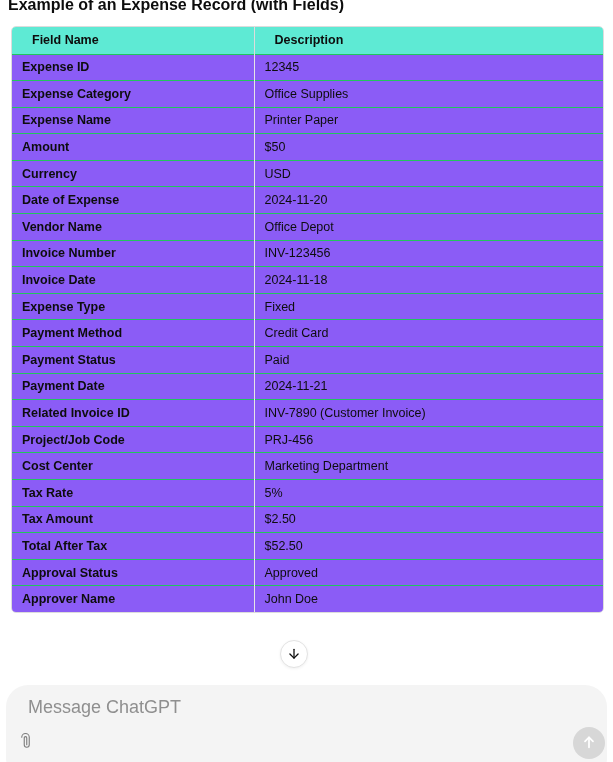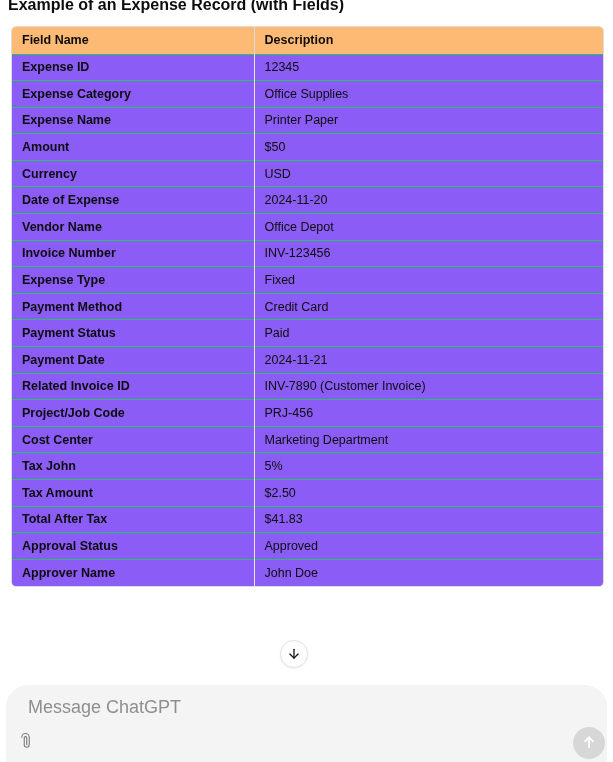--- a/index.html
+++ b/index.html
@@ -29,25 +29,25 @@
     overflow:hidden;
     background:#ffffff;
   }
   table {
     width:100%;
     border-collapse:collapse;
     font-size:12.5px;
     color:#0d0d0d;
   }
   th {
-    background:#fdba74;
+    background:#5eead4;
     text-align:left;
     font-weight:600;
     height:27px;
-    padding:0 10px;
+    padding:0 20px;
     font-size:12.5px;
   }
   th:first-child { width:242px; border-right:1px solid #dcdcdc; }
   td {
     height:26.6px;
     padding:0 10px;
     border-top:1px solid #22c55e;
     background:#8b5cf6;
     white-space:nowrap;
   }
@@ -144,20 +144,24 @@
         </tr>
         <tr>
           <td>Vendor Name</td>
           <td>Office Depot</td>
         </tr>
         <tr>
           <td>Invoice Number</td>
           <td>INV-123456</td>
         </tr>
         <tr>
+          <td>Invoice Date</td>
+          <td>2024-11-18</td>
+        </tr>
+        <tr>
           <td>Expense Type</td>
           <td>Fixed</td>
         </tr>
         <tr>
           <td>Payment Method</td>
           <td>Credit Card</td>
         </tr>
         <tr>
           <td>Payment Status</td>
           <td>Paid</td>
@@ -172,30 +176,30 @@
         </tr>
         <tr>
           <td>Project/Job Code</td>
           <td>PRJ-456</td>
         </tr>
         <tr>
           <td>Cost Center</td>
           <td>Marketing Department</td>
         </tr>
         <tr>
-          <td>Tax John</td>
+          <td>Tax Rate</td>
           <td>5%</td>
         </tr>
         <tr>
           <td>Tax Amount</td>
           <td>$2.50</td>
         </tr>
         <tr>
           <td>Total After Tax</td>
-          <td>$41.83</td>
+          <td>$52.50</td>
         </tr>
         <tr>
           <td>Approval Status</td>
           <td>Approved</td>
         </tr>
         <tr>
           <td>Approver Name</td>
           <td>John Doe</td>
         </tr>
       </tbody>

